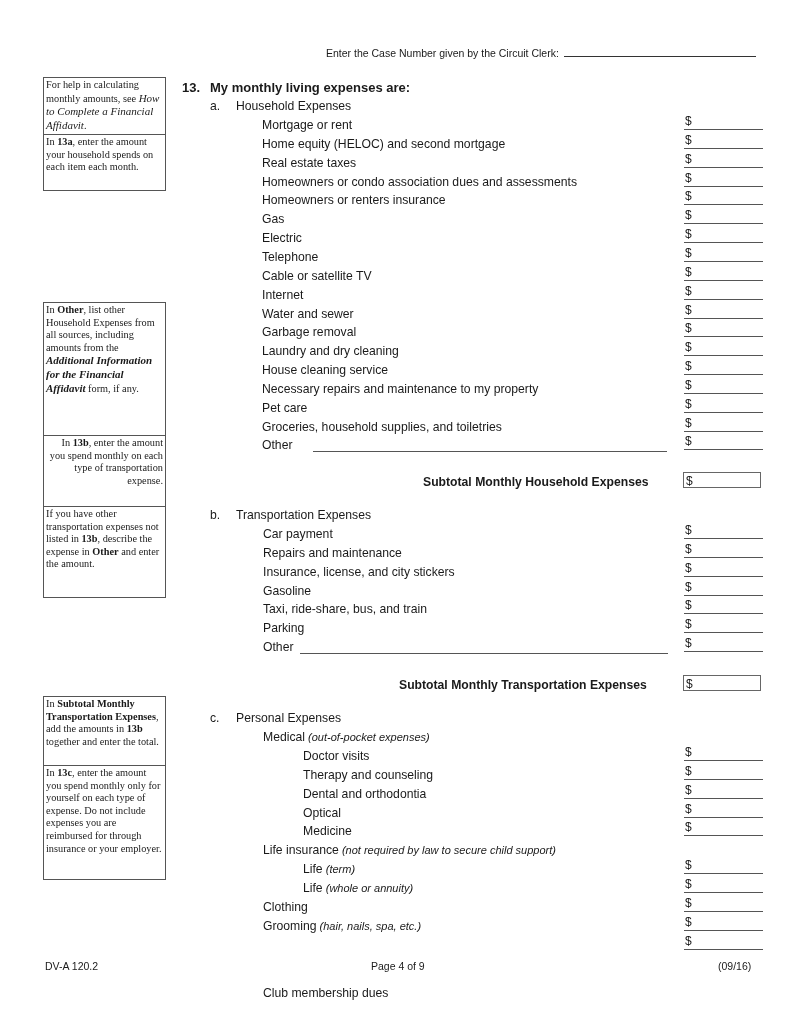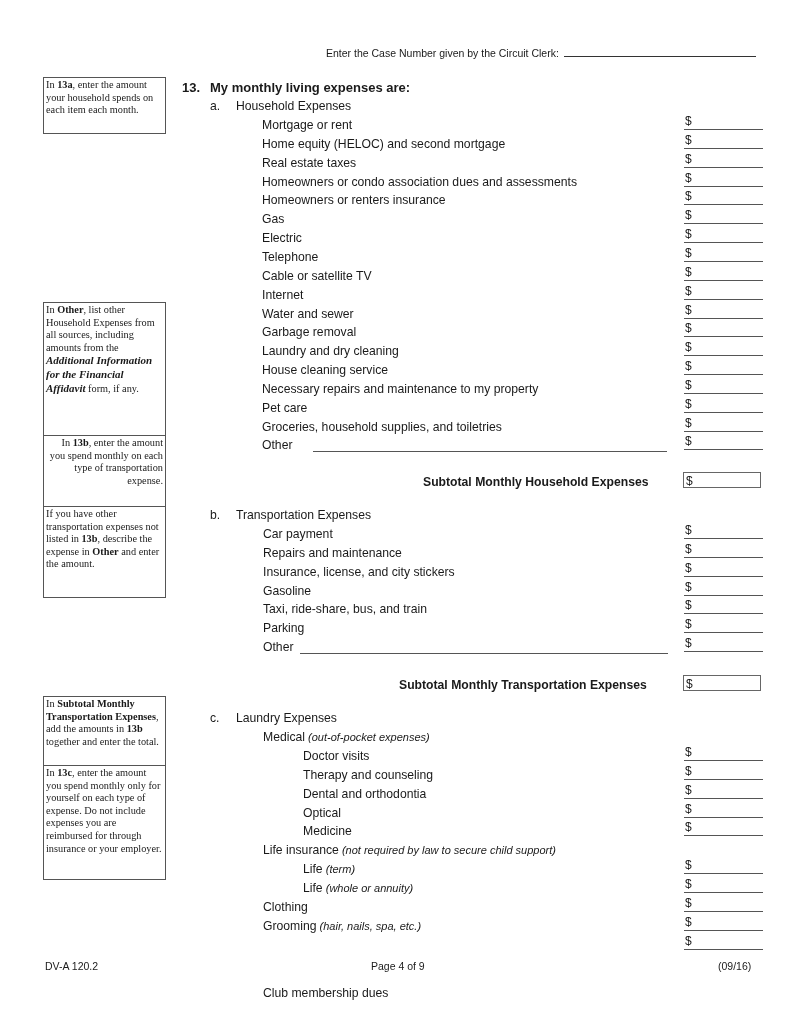--- a/index.html
+++ b/index.html
@@ -24,20 +24,21 @@
 </style>
 </head>
 <body>
 
 <div class="abs case">
   <span>Enter the Case Number given by the Circuit Clerk:</span>
   <span class="case-line"></span>
 </div>
 
 <div class="sidebox" id="sb1" style="top:77px;">
+  <div class="cell" style="height:55px;">For help in calculating monthly amounts, see <i>How to Complete a Financial Affidavit</i>.</div>
   <div class="cell" style="height:54px;">In <b>13a</b>, enter the amount your household spends on each item each month.</div>
 </div>
 <div class="sidebox" id="sb2" style="top:302px;">
   <div class="cell" style="height:131px;">In <b>Other</b>, list other Household Expenses from all sources, including amounts from the <b><i>Additional Information for the Financial Affidavit</i></b> form, if any.</div>
   <div class="cell" style="height:69px;text-align:right;">In <b>13b</b>, enter the amount you spend monthly on each type of transportation expense.</div>
   <div class="cell" style="height:89px;">If you have other transportation expenses not listed in <b>13b</b>, describe the expense in <b>Other</b> and enter the amount.</div>
 </div>
 <div class="sidebox" id="sb3" style="top:696px;">
   <div class="cell" style="height:67px;">In <b>Subtotal Monthly Transportation Expenses</b>, add the amounts in <b>13b</b> together and enter the total.</div>
   <div class="cell" style="height:112px;">In <b>13c</b>, enter the amount you spend monthly only for yourself on each type of expense. Do not include expenses you are reimbursed for through insurance or your employer.</div>
@@ -136,18 +137,18 @@
 <div class="subbox" style="top:472px;"><span>$</span></div>
 
 <div class="row sec" style="left:210px; top:508px;">
   <span class="lt">b.</span><span>Transportation Expenses</span>
 </div>
 
 <div class="sub" style="left:399px; top:678px;">Subtotal Monthly Transportation Expenses</div>
 <div class="subbox" style="top:675px;"><span>$</span></div>
 
 <div class="row sec" style="left:210px; top:711px;">
-  <span class="lt">c.</span><span>Laundry Expenses</span>
+  <span class="lt">c.</span><span>Personal Expenses</span>
 </div>
 
 <div class="footer" style="left:45px;">DV-A 120.2</div>
 <div class="footer" style="left:371px;">Page 4 of 9</div>
 <div class="footer" style="left:718px;">(09/16)</div>
 
 </body></html>

